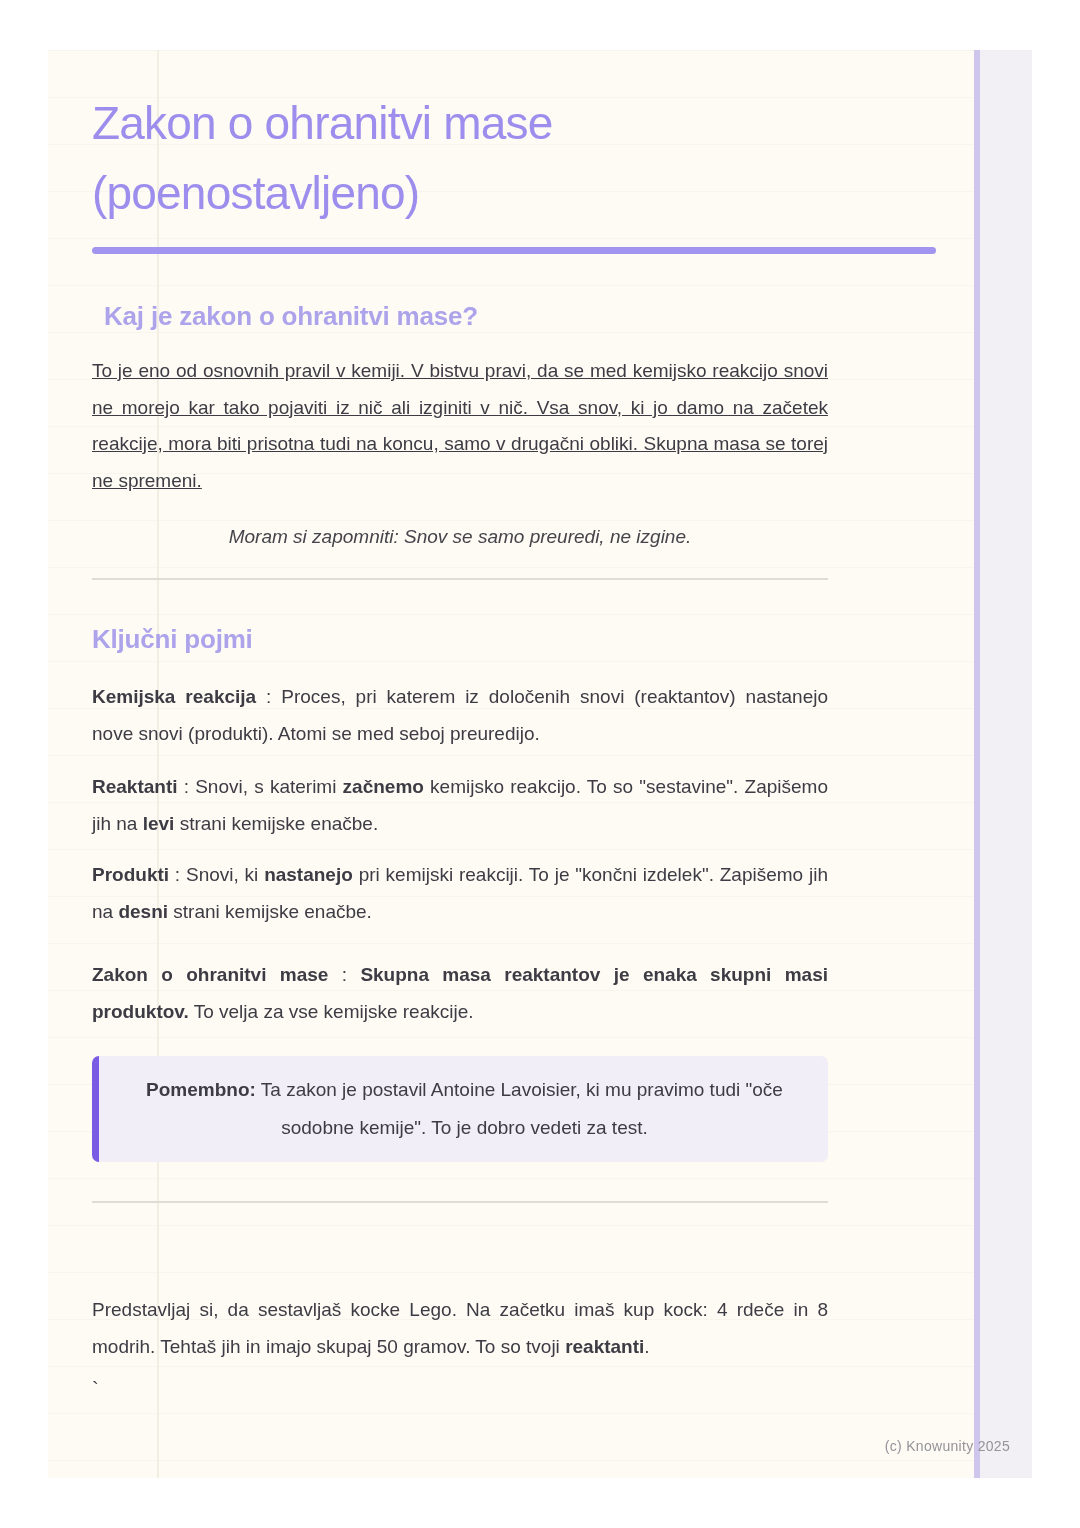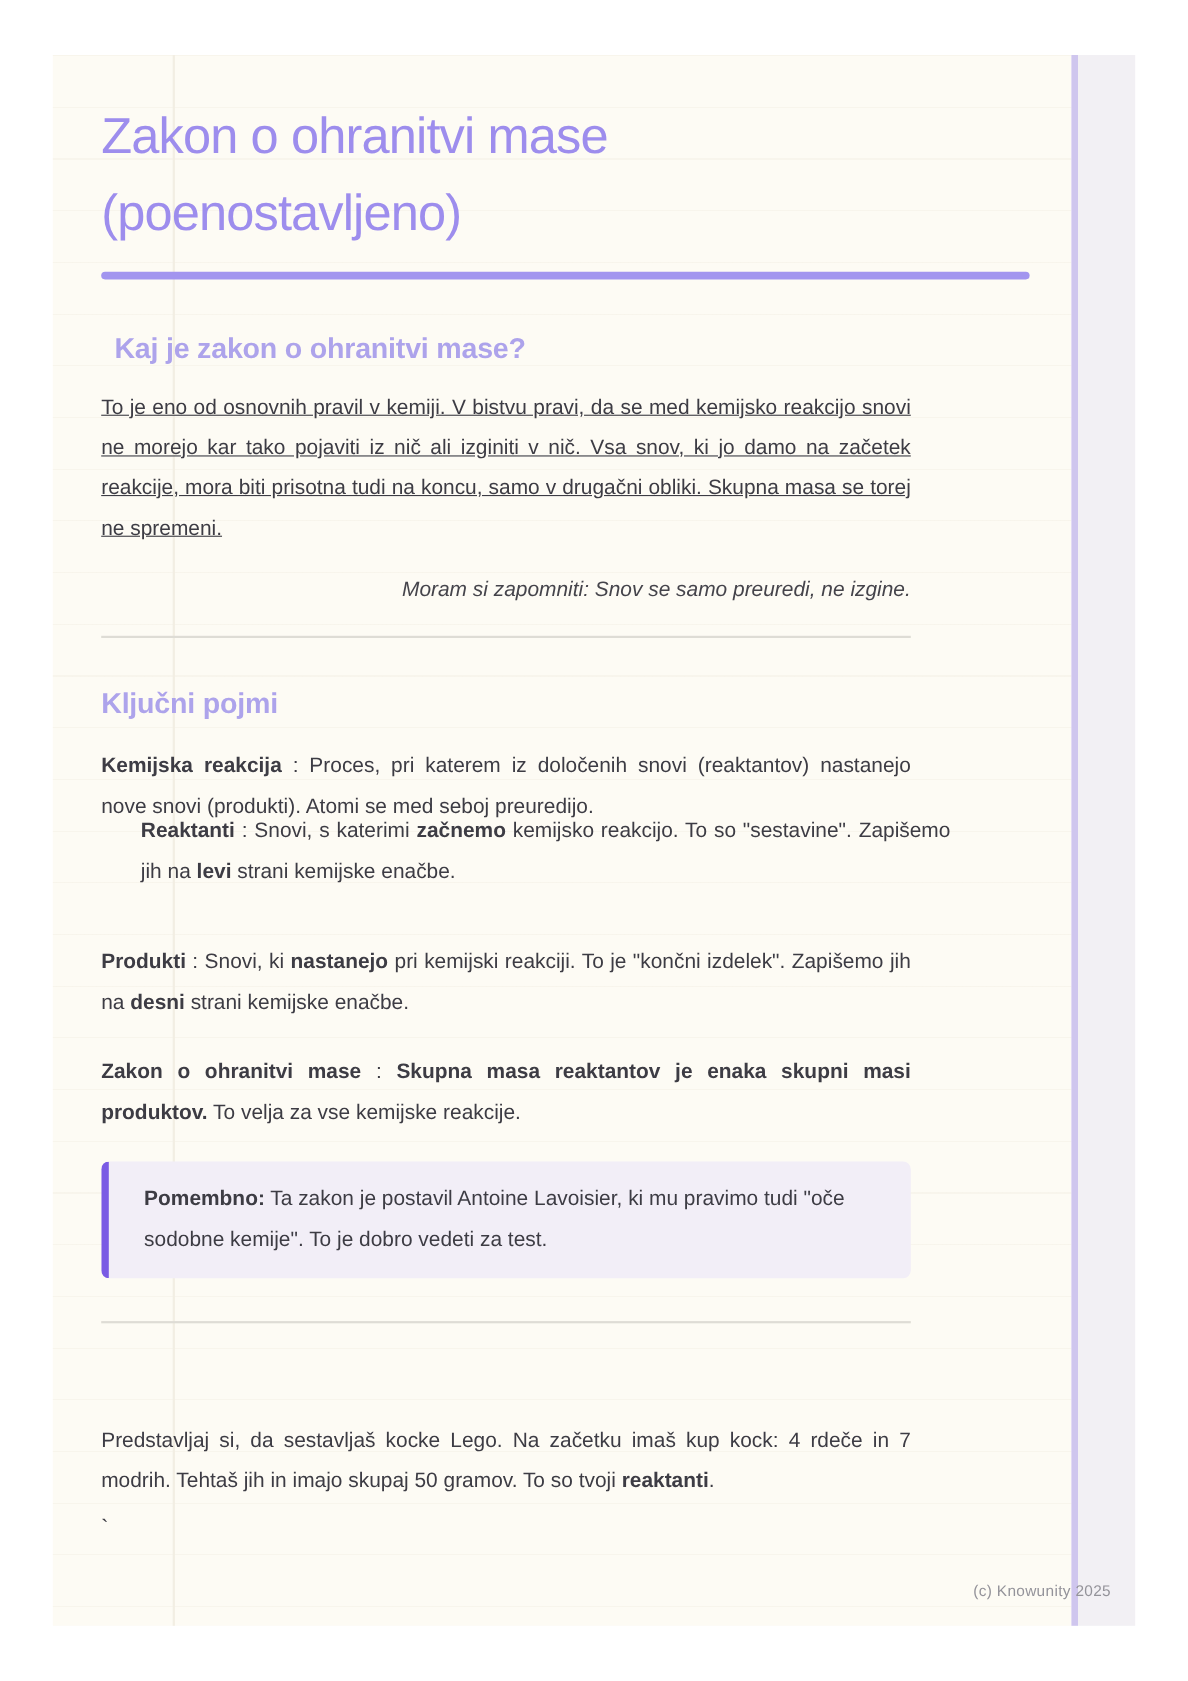--- a/index.html
+++ b/index.html
@@ -62,43 +62,43 @@
   .h2-3{top:1239px;}
   .body{
     position:absolute;left:92px;width:736px;
     font-size:19px;line-height:36.5px;color:var(--text);
     text-align:justify;
   }
   .p1{top:353px;text-decoration:underline;}
   .note{
     position:absolute;left:92px;top:519px;width:736px;
     font-size:19px;line-height:36px;font-style:italic;color:#45444b;
-    text-align:right;
+    text-align:center;
   }
   .divider{
     position:absolute;left:92px;width:736px;height:2px;
     background:var(--divider);
   }
   .d1{top:578px;}
   .d2{top:1201px;}
   .t1{top:679px;}
-  .t2{top:738px;margin-left:36px;}
+  .t2{top:769px;}
   .t3{top:857px;}
   .t4{top:957px;}
   .callout{
     position:absolute;left:92px;top:1056px;width:736px;
     background:var(--callout-bg);
     border-left:7px solid var(--callout-border);
     border-radius:7px;
     padding:15px 30px 15px 32px;
   }
   .callout-text{
     position:static;width:auto;
     font-size:19px;line-height:38px;color:var(--text);
-    text-align:left;
+    text-align:center;
   }
   .p-lego{top:1292px;}
   .stray{
     position:absolute;left:92px;top:1378px;
     font-size:20px;color:var(--text);
   }
   .footer{
     position:absolute;right:70px;top:1438px;
     font-size:14px;color:var(--muted);
     letter-spacing:0.3px;
@@ -128,17 +128,17 @@
   <p class="body t2"><span class="seg-b">Reaktanti</span><span> : Snovi, s katerimi </span><span class="seg-b">začnemo</span><span> kemijsko reakcijo. To so "sestavine". Zapišemo jih na </span><span class="seg-b">levi</span><span> strani kemijske enačbe.</span></p>
   <p class="body t3"><span class="seg-b">Produkti</span><span> : Snovi, ki </span><span class="seg-b">nastanejo</span><span> pri kemijski reakciji. To je "končni izdelek". Zapišemo jih na </span><span class="seg-b">desni</span><span> strani kemijske enačbe.</span></p>
   <p class="body t4"><span class="seg-b">Zakon o ohranitvi mase</span><span> : </span><span class="seg-b">Skupna masa reaktantov je enaka skupni masi produktov.</span><span> To velja za vse kemijske reakcije.</span></p>
 
   <div class="callout">
     <p class="callout-text"><span class="seg-b">Pomembno:</span><span> Ta zakon je postavil Antoine Lavoisier, ki mu pravimo tudi "oče sodobne kemije". To je dobro vedeti za test.</span></p>
   </div>
 
   <div class="divider d2"></div>
 
-  <p class="body p-lego"><span>Predstavljaj si, da sestavljaš kocke Lego. Na začetku imaš kup kock: 4 rdeče in 7 modrih. Tehtaš jih in imajo skupaj 50 gramov. To so tvoji </span><span class="seg-b">reaktanti</span><span>.</span></p>
+  <p class="body p-lego"><span>Predstavljaj si, da sestavljaš kocke Lego. Na začetku imaš kup kock: 4 rdeče in 8 modrih. Tehtaš jih in imajo skupaj 50 gramov. To so tvoji </span><span class="seg-b">reaktanti</span><span>.</span></p>
   <span class="stray">`</span>
 
   <div class="footer">(c) Knowunity 2025</div>
 </div>
 
 </body></html>

